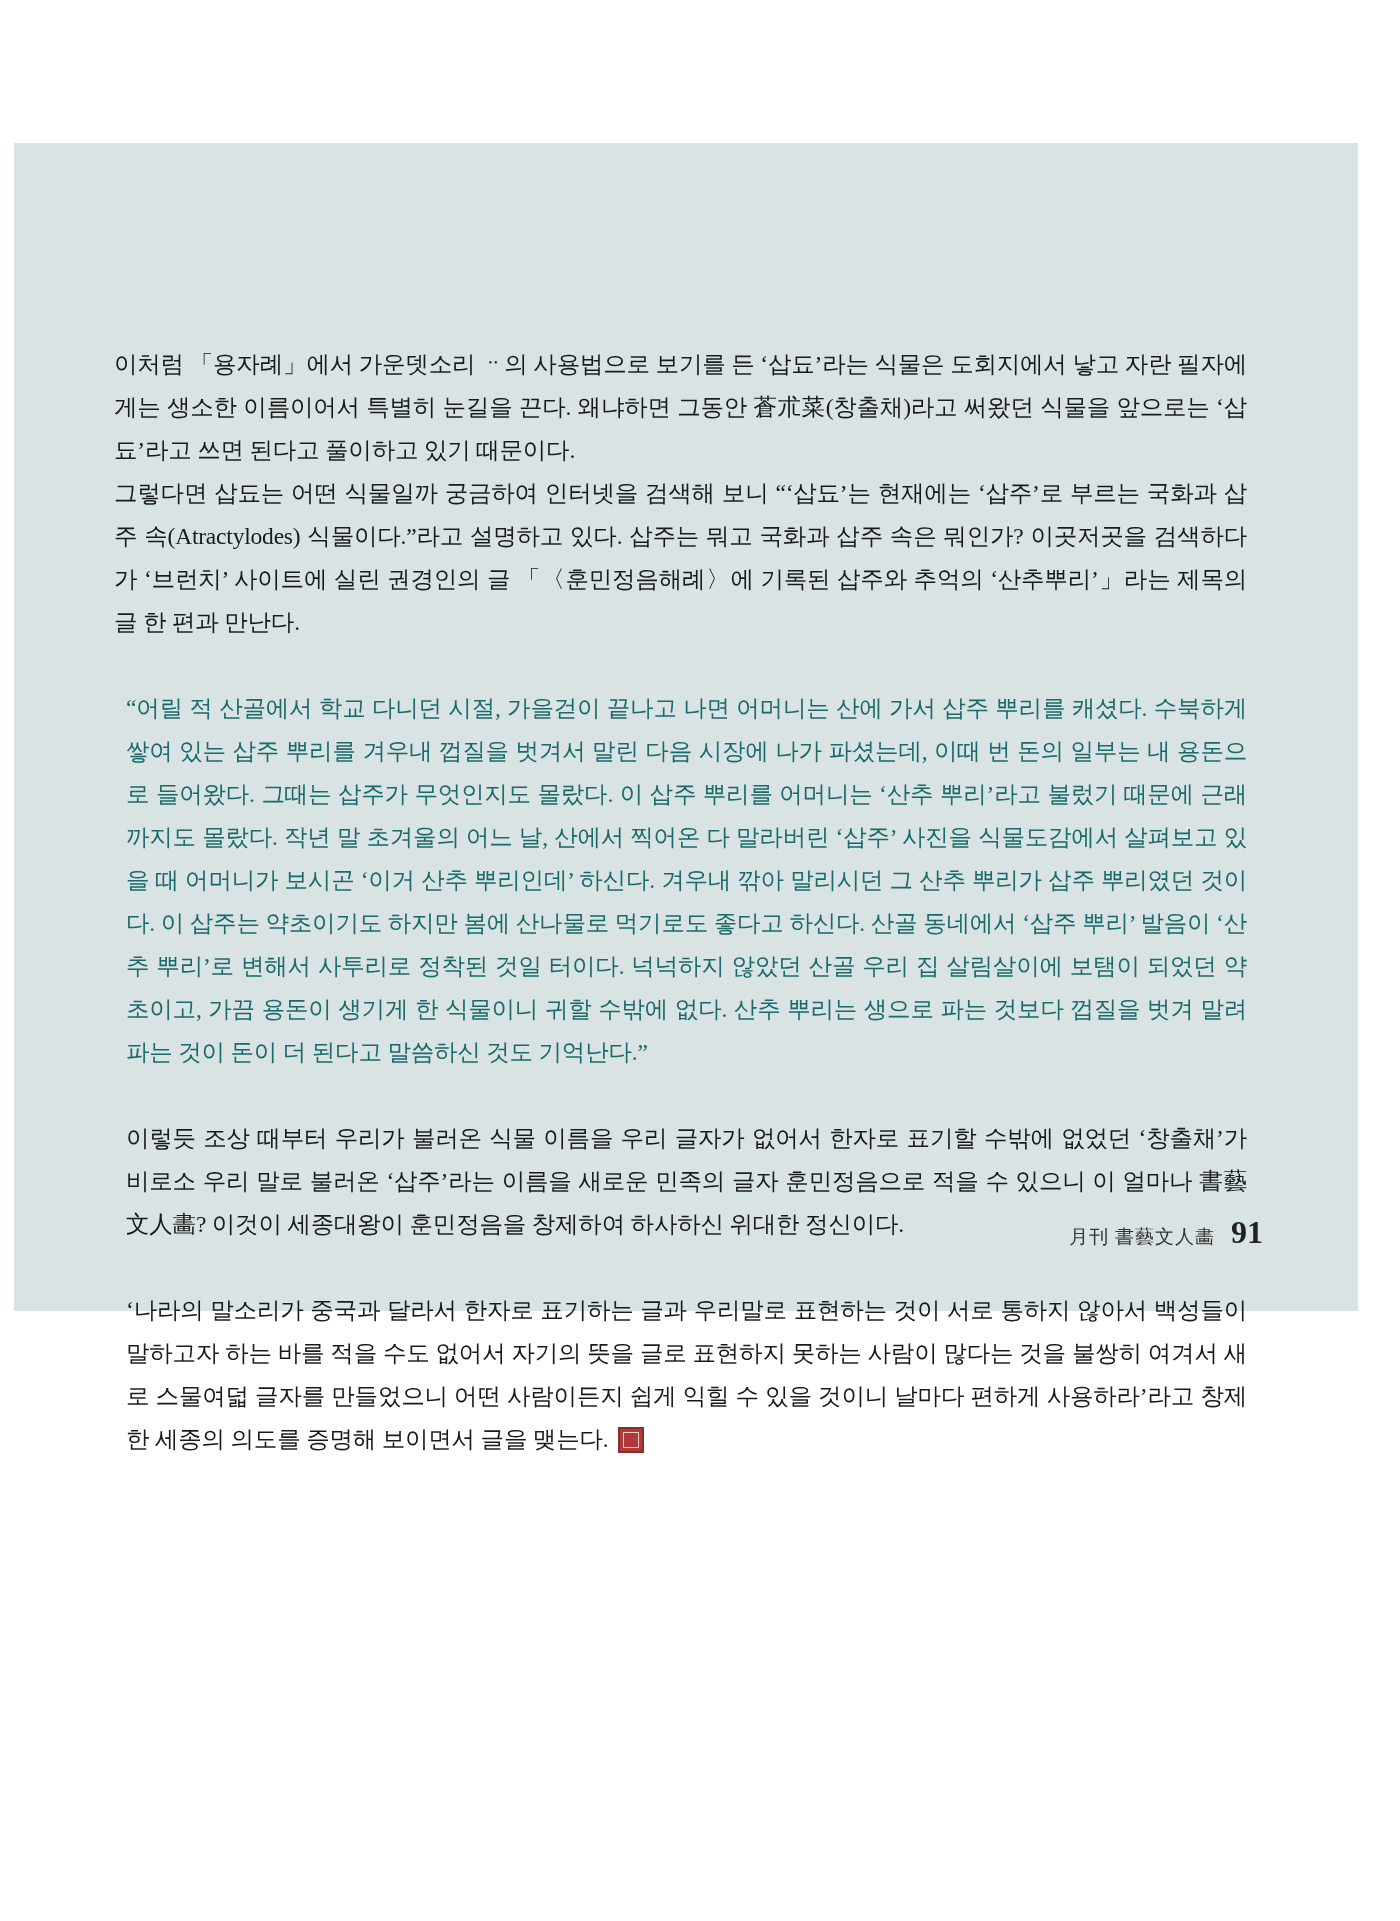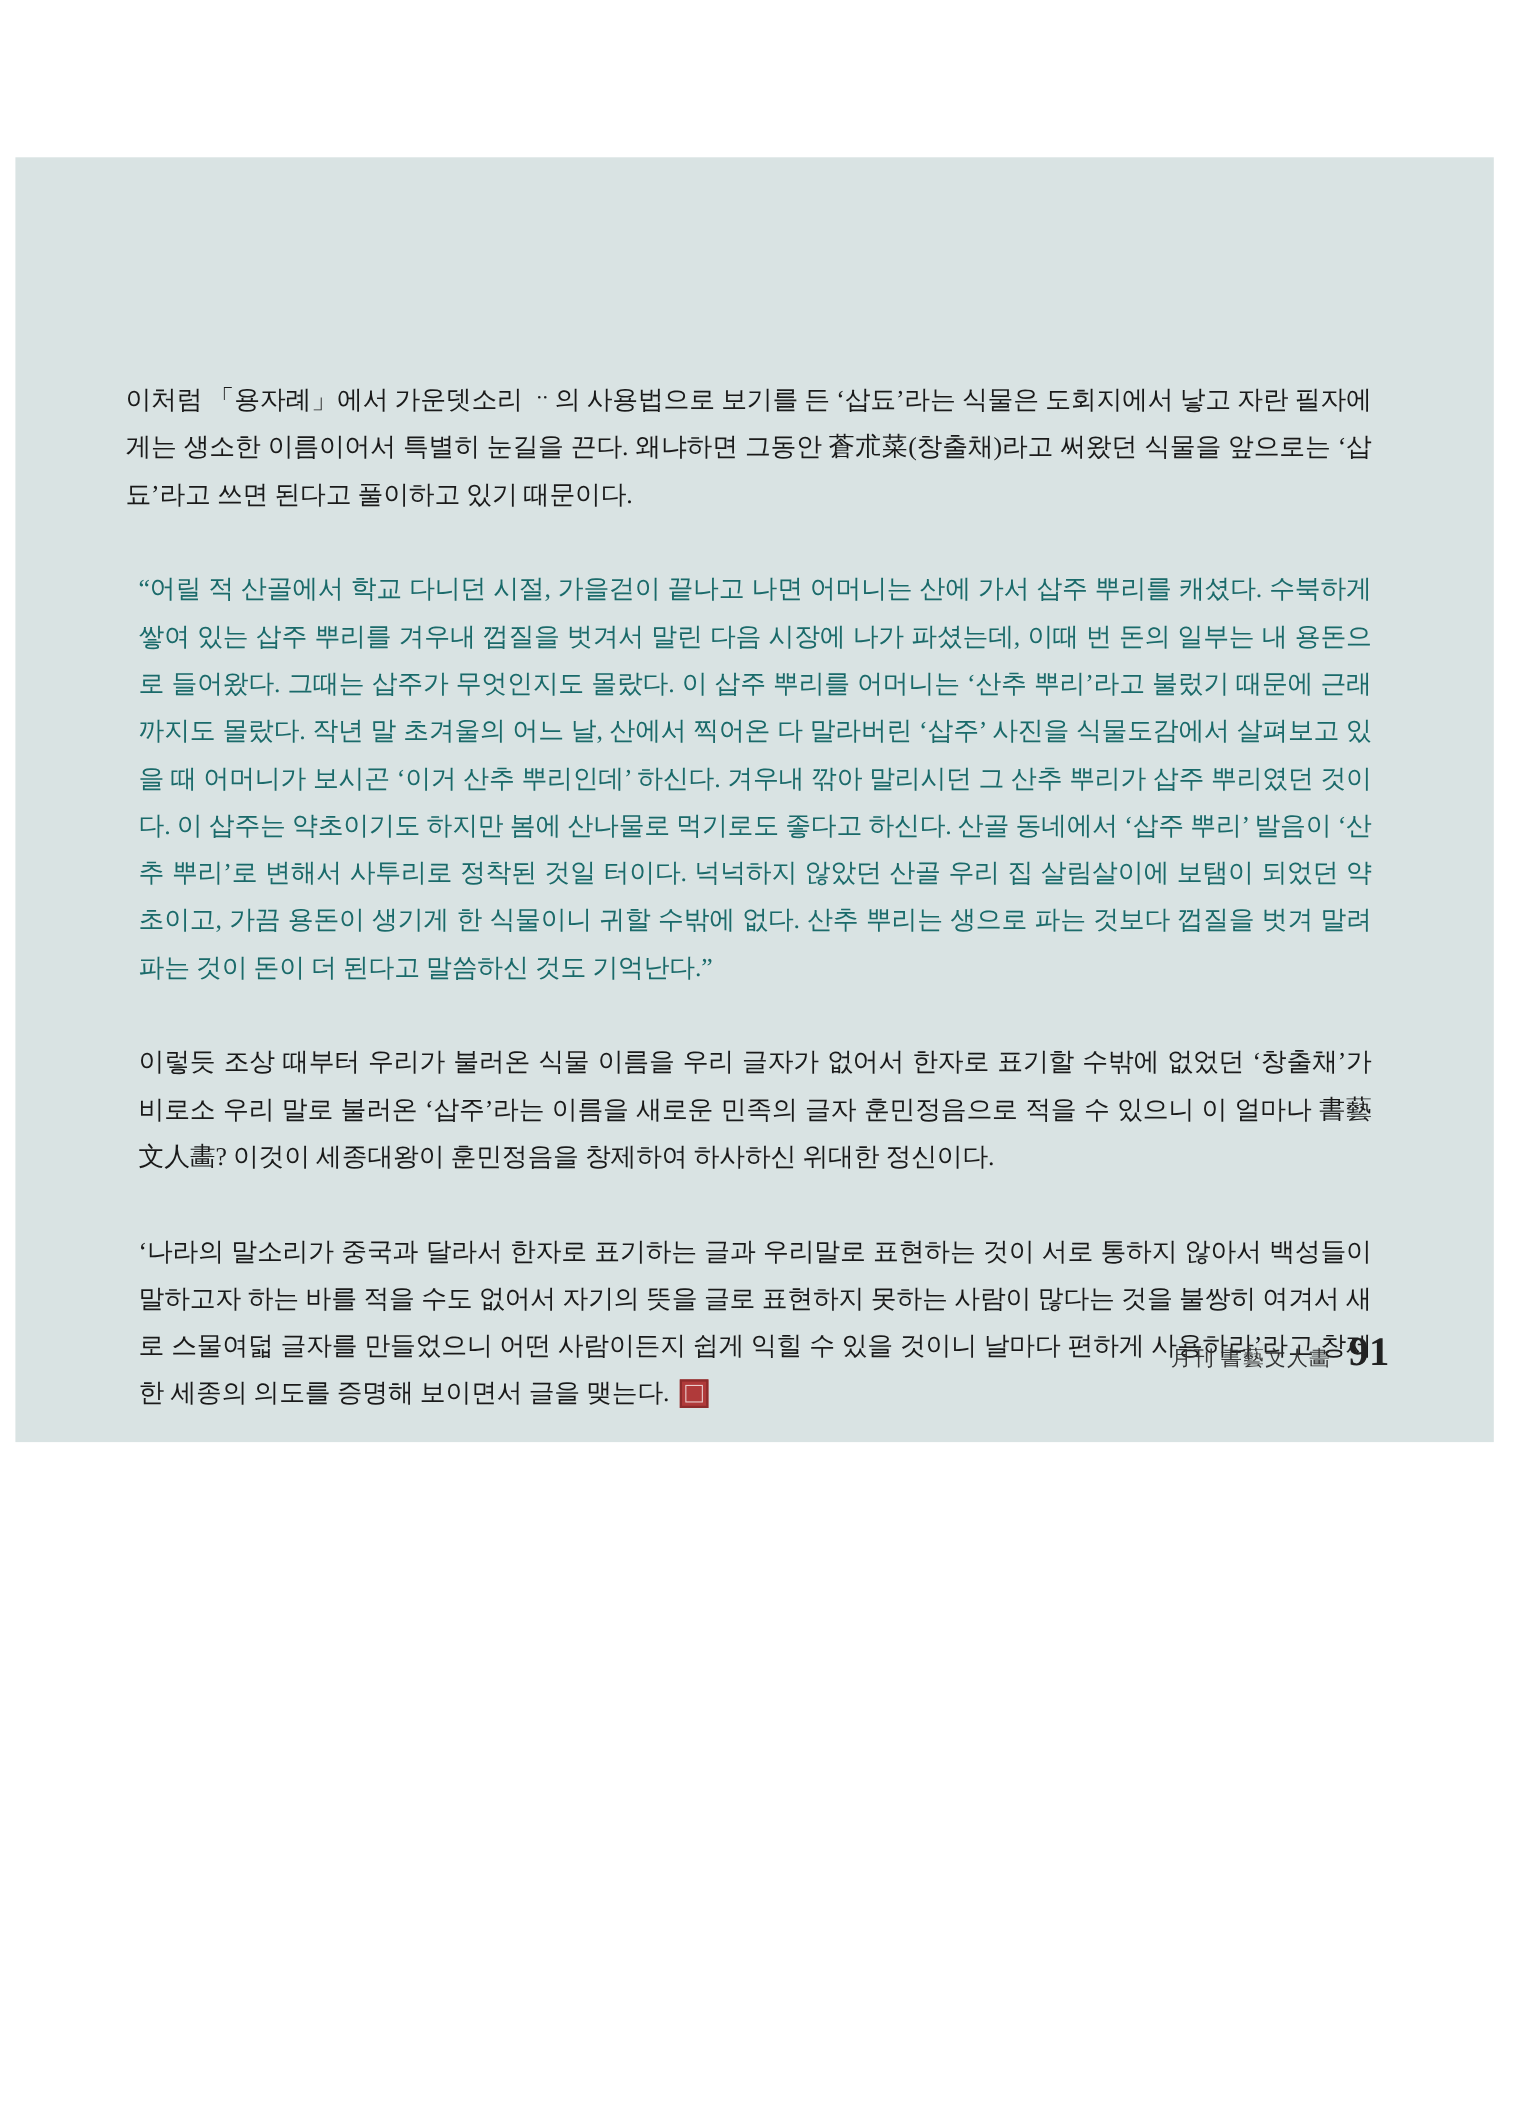--- a/index.html
+++ b/index.html
@@ -73,34 +73,35 @@
     align-items: baseline;
     gap: 16px;
   }
   .footer-title {
     font-size: 19px;
     color: #333333;
     letter-spacing: 1px;
     text-align: center;
   }
   .footer-page {
-    font-size: 37px;
+    font-size: 32px;
     color: #222222;
     font-weight: bold;
   }
 </style>
 </head>
 <body>
 
 <div class="page">
 
   <div class="content">
 
     <p>이처럼 「용자례」에서 가운뎃소리 ᆢ의 사용법으로 보기를 든 ‘삽됴’라는 식물은 도회지에서 낳고 자란 필자에게는 생소한 이름이어서 특별히 눈길을 끈다. 왜냐하면 그동안 蒼朮菜(창출채)라고 써왔던 식물을 앞으로는 ‘삽됴’라고 쓰면 된다고 풀이하고 있기 때문이다.</p>
 
+    <p>그렇다면 삽됴는 어떤 식물일까 궁금하여 인터넷을 검색해 보니 “‘삽됴’는 현재에는 ‘삽주’로 부르는 국화과 삽주 속(Atractylodes) 식물이다.”라고 설명하고 있다. 삽주는 뭐고 국화과 삽주 속은 뭐인가? 이곳저곳을 검색하다가 ‘브런치’ 사이트에 실린 권경인의 글 「〈훈민정음해례〉에 기록된 삽주와 추억의 ‘산추뿌리’」라는 제목의 글 한 편과 만난다.</p>
 
     <p class="quote gap-before">“어릴 적 산골에서 학교 다니던 시절, 가을걷이 끝나고 나면 어머니는 산에 가서 삽주 뿌리를 캐셨다. 수북하게 쌓여 있는 삽주 뿌리를 겨우내 껍질을 벗겨서 말린 다음 시장에 나가 파셨는데, 이때 번 돈의 일부는 내 용돈으로 들어왔다. 그때는 삽주가 무엇인지도 몰랐다. 이 삽주 뿌리를 어머니는 ‘산추 뿌리’라고 불렀기 때문에 근래까지도 몰랐다. 작년 말 초겨울의 어느 날, 산에서 찍어온 다 말라버린 ‘삽주’ 사진을 식물도감에서 살펴보고 있을 때 어머니가 보시곤 ‘이거 산추 뿌리인데’ 하신다. 겨우내 깎아 말리시던 그 산추 뿌리가 삽주 뿌리였던 것이다. 이 삽주는 약초이기도 하지만 봄에 산나물로 먹기로도 좋다고 하신다. 산골 동네에서 ‘삽주 뿌리’ 발음이 ‘산추 뿌리’로 변해서 사투리로 정착된 것일 터이다. 넉넉하지 않았던 산골 우리 집 살림살이에 보탬이 되었던 약초이고, 가끔 용돈이 생기게 한 식물이니 귀할 수밖에 없다. 산추 뿌리는 생으로 파는 것보다 껍질을 벗겨 말려 파는 것이 돈이 더 된다고 말씀하신 것도 기억난다.”</p>
 
     <p class="gap-before">이렇듯 조상 때부터 우리가 불러온 식물 이름을 우리 글자가 없어서 한자로 표기할 수밖에 없었던 ‘창출채’가 비로소 우리 말로 불러온 ‘삽주’라는 이름을 새로운 민족의 글자 훈민정음으로 적을 수 있으니 이 얼마나 書藝文人畵? 이것이 세종대왕이 훈민정음을 창제하여 하사하신 위대한 정신이다.</p>
 
     <p class="gap-before"><span>‘나라의 말소리가 중국과 달라서 한자로 표기하는 글과 우리말로 표현하는 것이 서로 통하지 않아서 백성들이 말하고자 하는 바를 적을 수도 없어서 자기의 뜻을 글로 표현하지 못하는 사람이 많다는 것을 불쌍히 여겨서 새로 스물여덟 글자를 만들었으니 어떤 사람이든지 쉽게 익힐 수 있을 것이니 날마다 편하게 사용하라’라고 창제한 세종의 의도를 증명해 보이면서 글을 맺는다.</span><span class="closing"></span></p>
 
   </div>
 
   <div class="footer">

